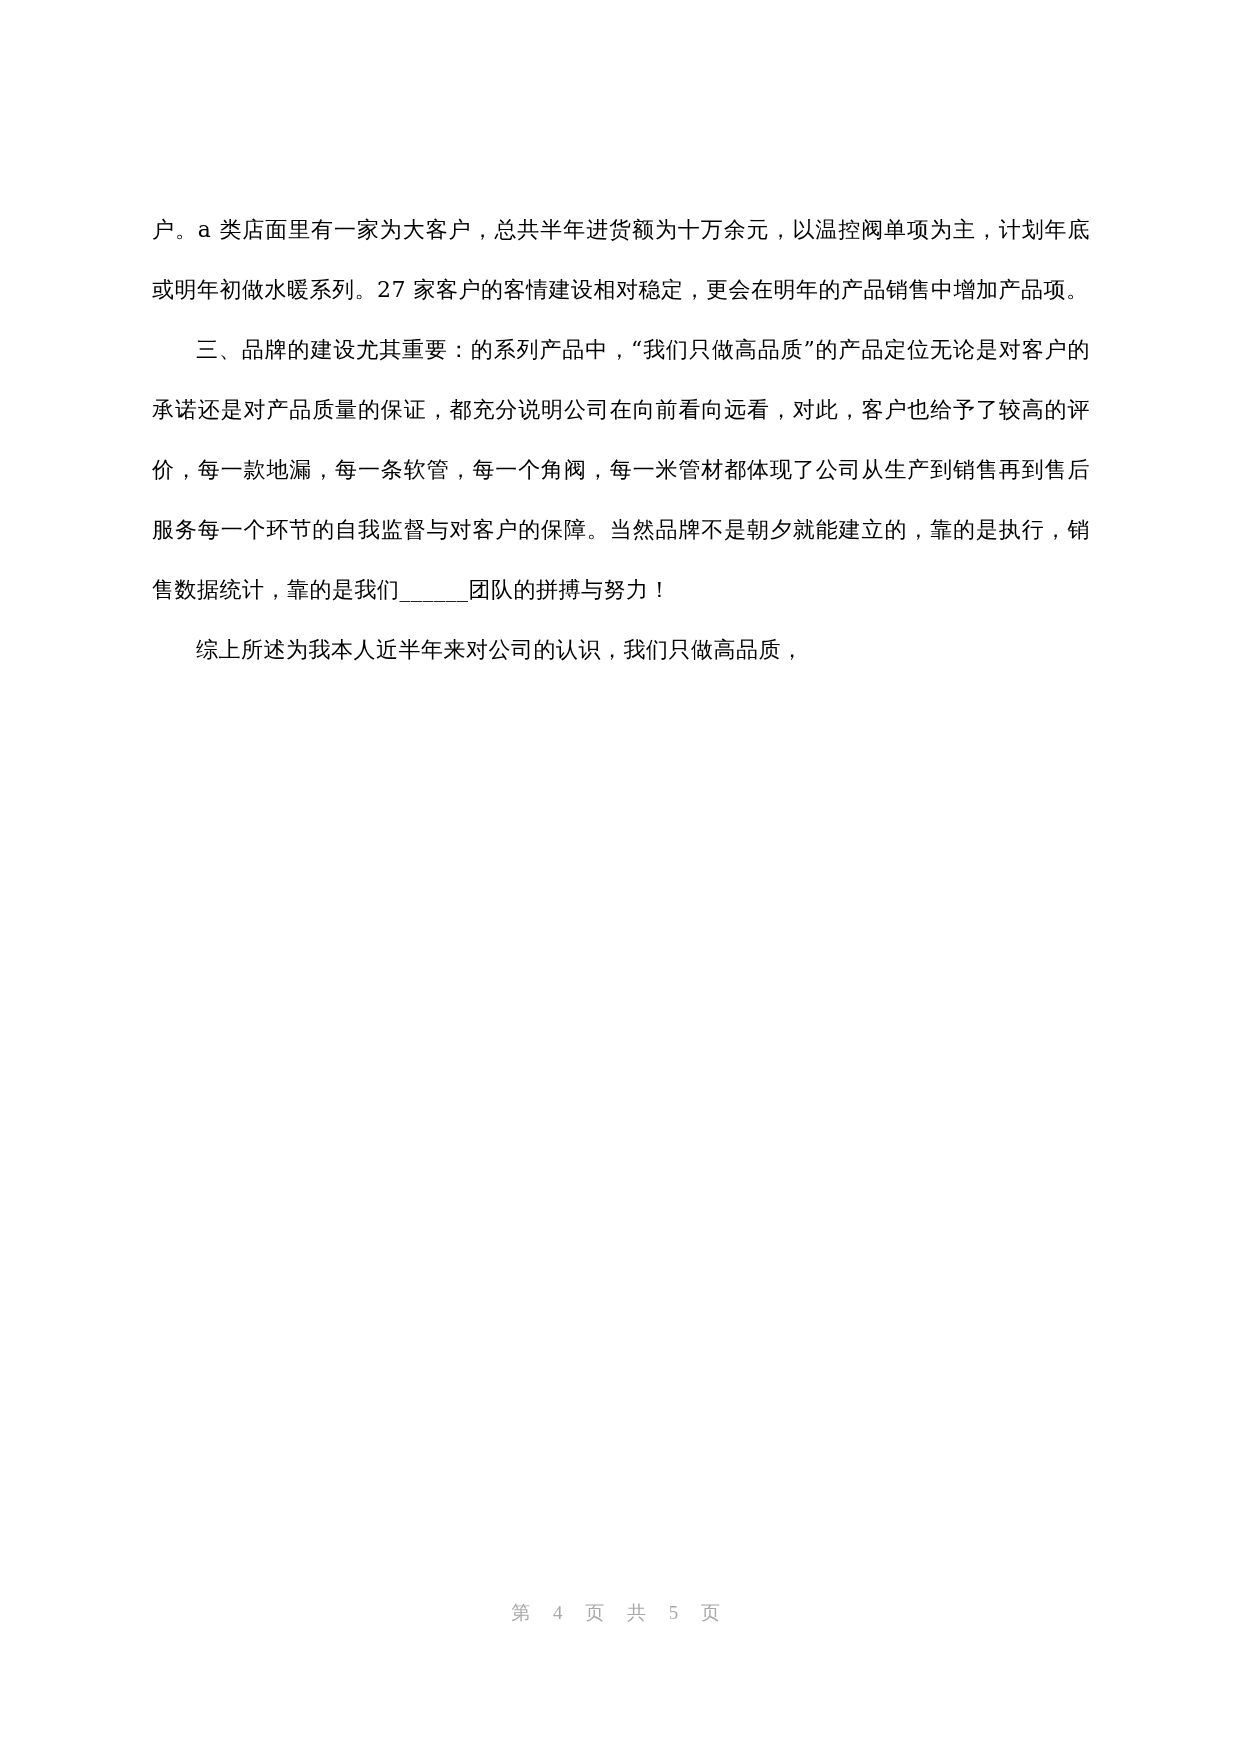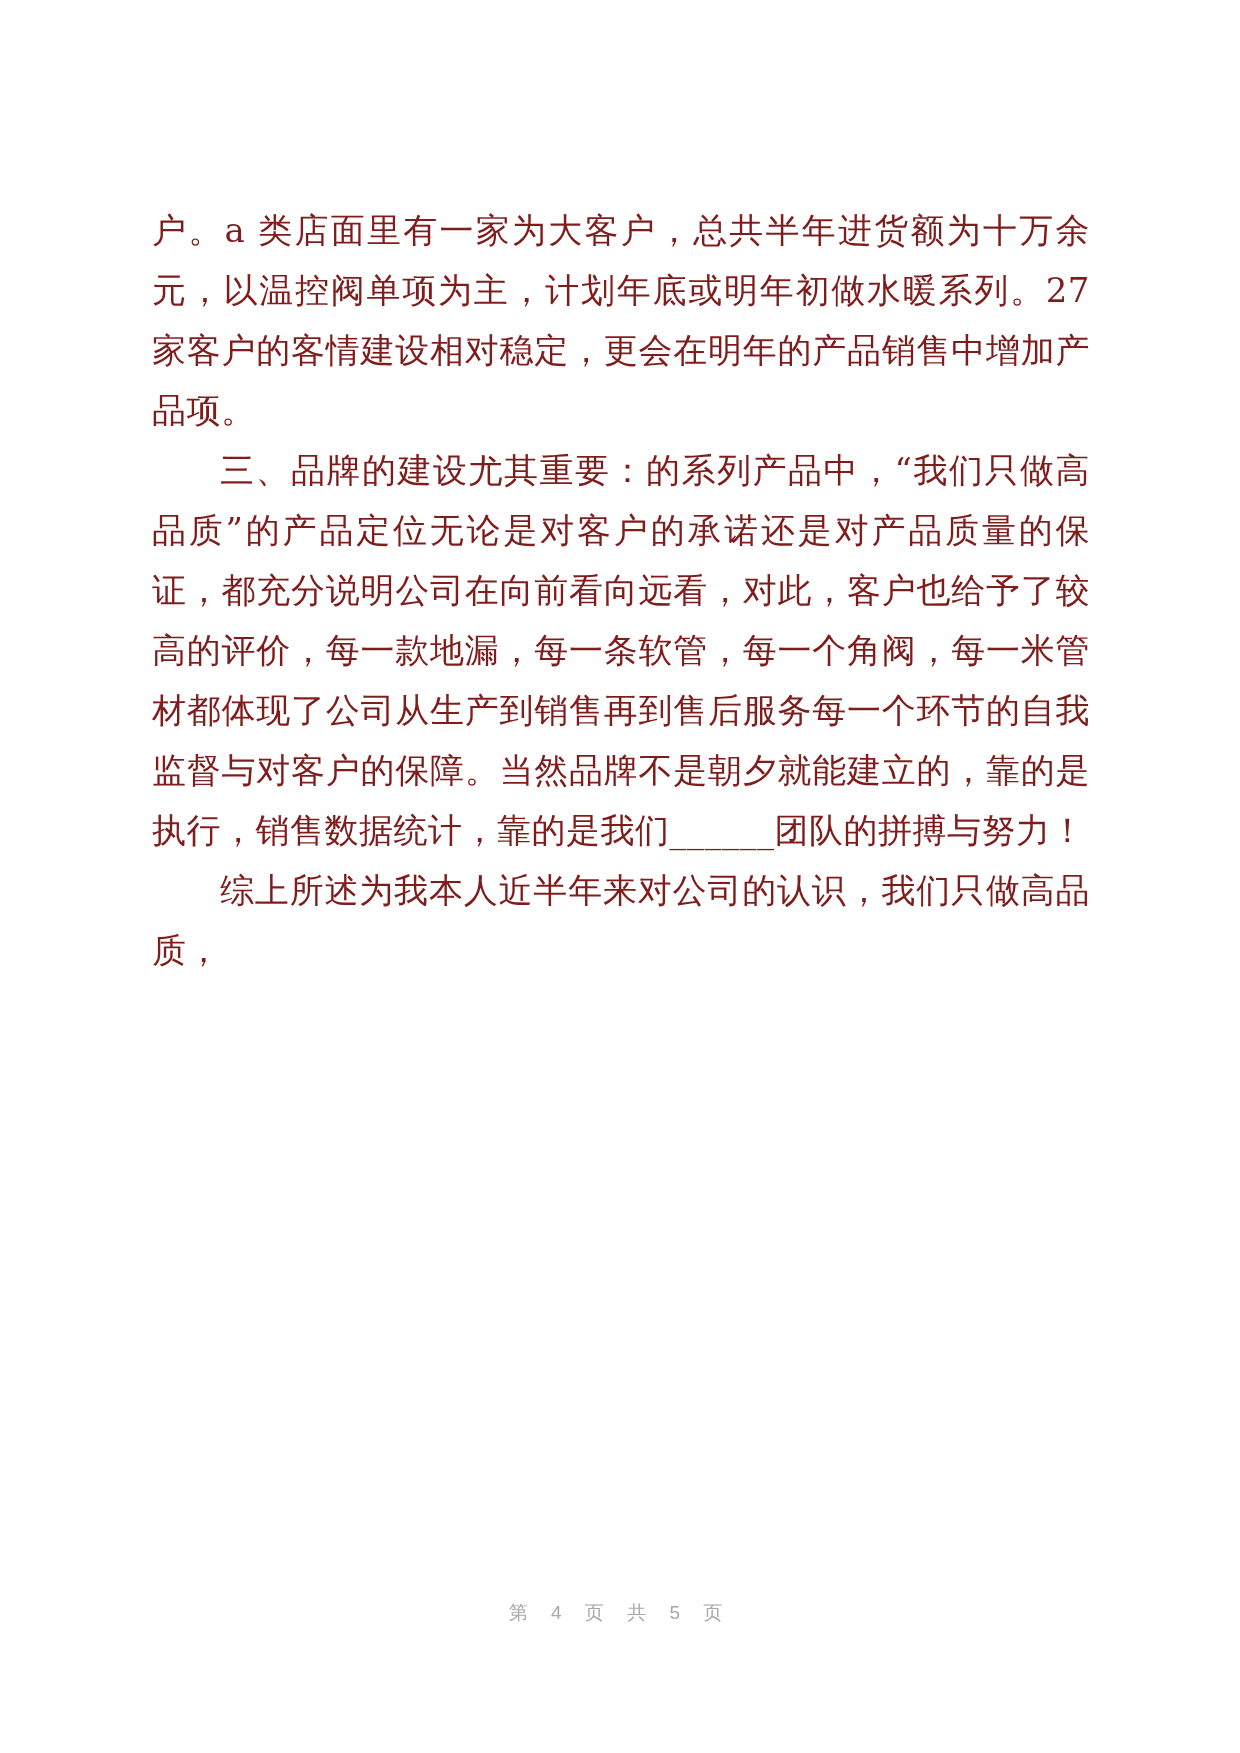--- a/index.html
+++ b/index.html
@@ -13,22 +13,22 @@
     height: 1753px;
     background: #ffffff;
     overflow: hidden;
     font-family: "DejaVu Serif", "Liberation Serif", serif;
   }
   .body-text {
     position: absolute;
     left: 152px;
     top: 200px;
     width: 938px;
-    color: #7f1d1d;
-    font-size: 34px;
+    color: #000000;
+    font-size: 22px;
     line-height: 60px;
     text-align: justify;
     text-justify: inter-ideograph;
     letter-spacing: 0.5px;
   }
   .para {
     margin: 0;
     padding: 0;
   }
   .para.indent {
@@ -36,21 +36,21 @@
   }
   .page-footer {
     position: absolute;
     left: 0;
     right: 0;
     top: 1600px;
     text-align: center;
     color: #a8a8a8;
     font-size: 19px;
     letter-spacing: 9px;
-    font-family: Liberation Sans, sans-serif;
+    font-family: Liberation Serif, serif;
   }
 </style>
 </head>
 <body>
 
 <div class="page">
   <main class="body-text">
       <p class="para">户。a 类店面里有一家为大客户，总共半年进货额为十万余元，以温控阀单项为主，计划年底或明年初做水暖系列。27 家客户的客情建设相对稳定，更会在明年的产品销售中增加产品项。</p>
       <p class="para indent">三、品牌的建设尤其重要：的系列产品中，“我们只做高品质”的产品定位无论是对客户的承诺还是对产品质量的保证，都充分说明公司在向前看向远看，对此，客户也给予了较高的评价，每一款地漏，每一条软管，每一个角阀，每一米管材都体现了公司从生产到销售再到售后服务每一个环节的自我监督与对客户的保障。当然品牌不是朝夕就能建立的，靠的是执行，销售数据统计，靠的是我们______团队的拼搏与努力！</p>
       <p class="para indent">综上所述为我本人近半年来对公司的认识，我们只做高品质，</p>

